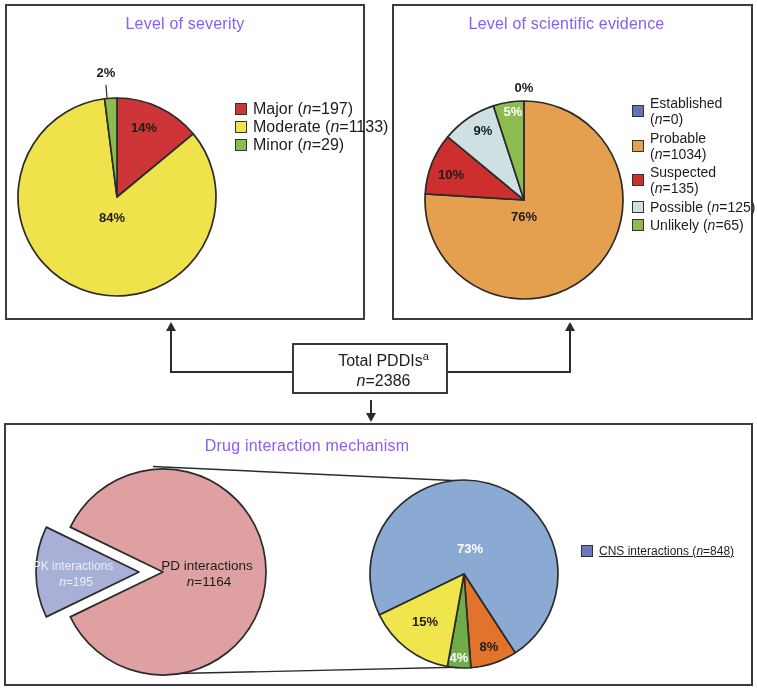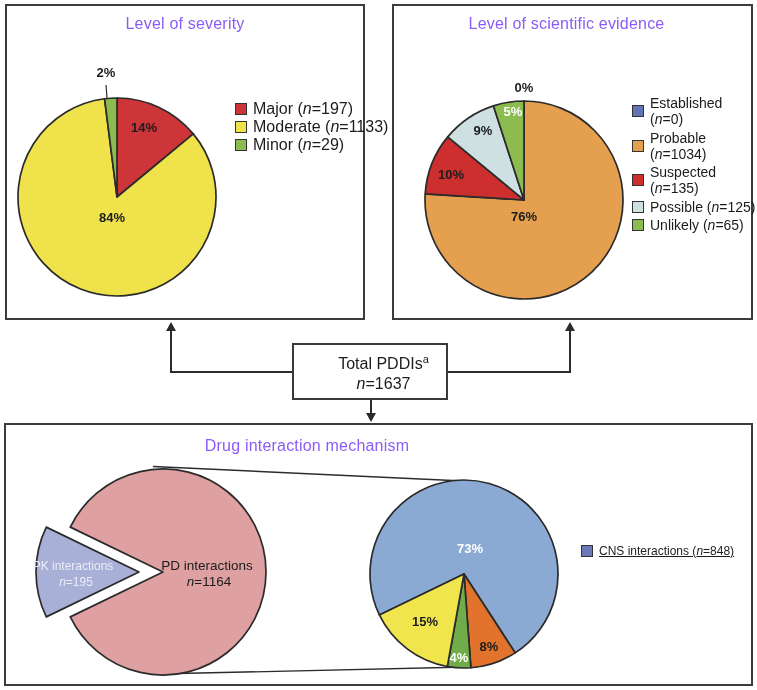--- a/index.html
+++ b/index.html
@@ -20,21 +20,21 @@
   .legend{position:absolute;display:flex;flex-direction:column;}
   .legend .lrow{display:flex;align-items:center;}
   .legend .sw{width:10px;height:10px;border:1.5px solid #333;box-sizing:content-box;margin-right:6px;flex:none;}
   .legend-severity{left:235px;top:100px;font-size:16px;}
   .legend-evidence{left:632px;top:95px;gap:2.5px;font-size:14px;}
   .legend-mechanism{left:581px;top:544px;gap:2.5px;font-size:12px;text-decoration:underline;}
   .cline{position:absolute;background:#2b2b2b;}
   .arrow-up{position:absolute;width:0;height:0;border-left:5px solid transparent;border-right:5px solid transparent;border-bottom:9px solid #2b2b2b;}
   .arrow-down{position:absolute;width:0;height:0;border-left:5px solid transparent;border-right:5px solid transparent;border-top:9px solid #2b2b2b;}
   .total-box{
-    position:absolute;left:292px;top:343px;width:156px;height:57px;border:2px solid #3a3a3a;
+    position:absolute;left:292px;top:343px;width:156px;height:51px;border:2px solid #3a3a3a;
     background:#fff;box-sizing:border-box;display:flex;flex-direction:column;justify-content:center;
     align-items:center;font-size:16px;line-height:19px;z-index:3;padding-left:27px;
   }
   .total-box sup{font-size:11px;}
   #chart-layer{position:absolute;left:0;top:0;pointer-events:none;}
 </style>
 </head>
 <body>
 
 <div class="canvas">
@@ -94,21 +94,21 @@
   <div class="cline" style="left:448px;top:371px;width:123px;height:2px;"></div>
   <div class="cline" style="left:170px;top:330px;width:2px;height:43px;"></div>
   <div class="cline" style="left:569px;top:330px;width:2px;height:43px;"></div>
   <div class="arrow-up" style="left:166px;top:322px;"></div>
   <div class="arrow-up" style="left:565px;top:322px;"></div>
   <div class="cline" style="left:370px;top:400px;width:2px;height:14px;"></div>
   <div class="arrow-down" style="left:366px;top:413px;"></div>
 
   <div class="total-box">
     <div><span>Total PDDIs</span><sup>a</sup></div>
-    <div><i>n</i><span>=1637</span></div>
+    <div><i>n</i><span>=2386</span></div>
   </div>
 
   <svg id="chart-layer" width="757" height="690" viewBox="0 0 757 690">
       <line x1="153" y1="466.5" x2="474" y2="481.5" stroke="#2b2b2b" stroke-width="1.4"></line>
       <line x1="166" y1="673.8" x2="478" y2="666.8" stroke="#2b2b2b" stroke-width="1.4"></line>
       <path d="M 163.00 572.00 L 70.29 527.13 A 103 103 0 1 1 70.29 616.87 Z" fill="#dfa0a2" stroke="#2b2b2b" stroke-width="1.7" stroke-linejoin="round"></path>
       <path d="M 139.00 572.00 L 46.29 616.87 A 103 103 0 0 1 46.29 527.13 Z" fill="#a8b0d8" stroke="#2b2b2b" stroke-width="1.7" stroke-linejoin="round"></path>
       <text x="73" y="570" text-anchor="middle" fill="#ecedf6" font-size="12" font-weight="400" font-family="&quot;Liberation Sans&quot;,&quot;DejaVu Sans&quot;,sans-serif">PK interactions</text>
       <text x="76" y="586" text-anchor="middle" fill="#ecedf6" font-size="12" font-weight="400" font-family="&quot;Liberation Sans&quot;,&quot;DejaVu Sans&quot;,sans-serif"><tspan font-style="italic">n</tspan><tspan>=195</tspan></text>
       <text x="207" y="570" text-anchor="middle" fill="#1c1c1c" font-size="13.5" font-weight="400" font-family="&quot;Liberation Sans&quot;,&quot;DejaVu Sans&quot;,sans-serif">PD interactions</text>

